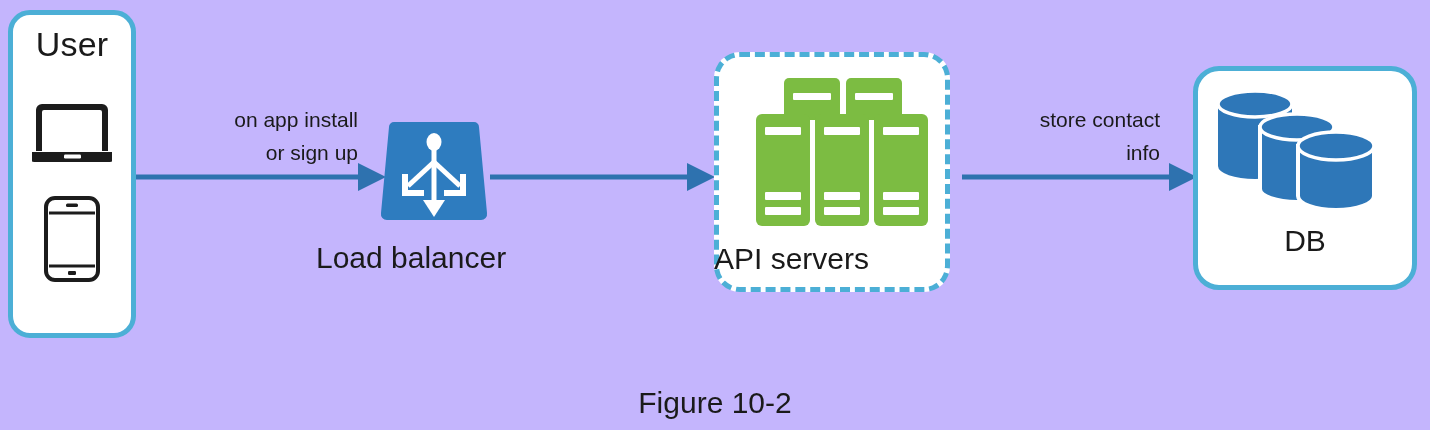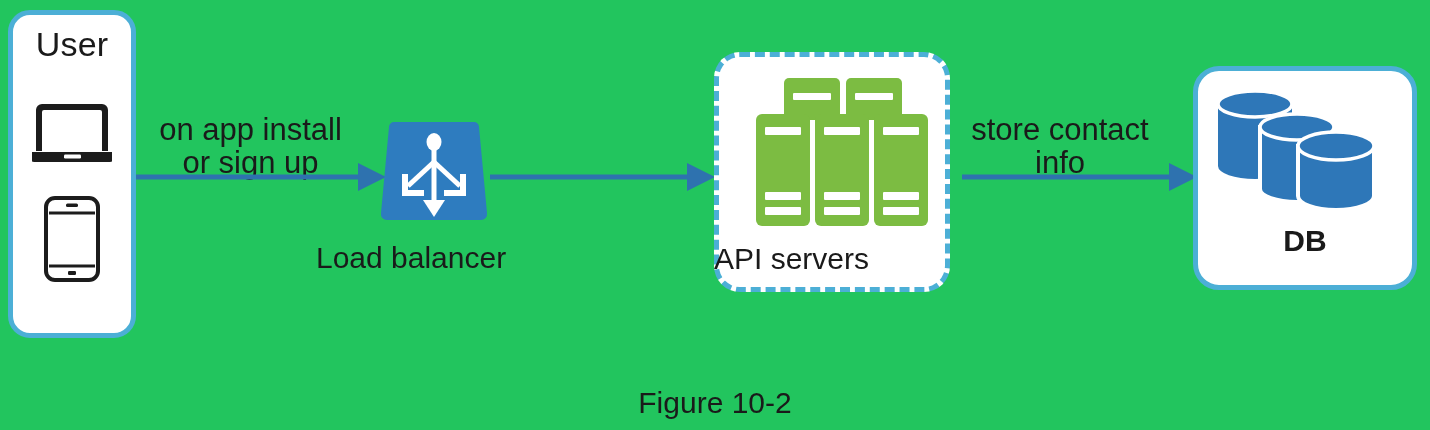--- a/index.html
+++ b/index.html
@@ -8,21 +8,21 @@
     background: #ffffff;
   }
   body {
     font-family: "Liberation Sans", sans-serif;
     color: #1a1a1a;
   }
   #stage {
     position: relative;
     width: 1430px;
     height: 430px;
-    background: #22c55e;
+    background: #c4b5fd;
     overflow: hidden;
   }
 
   
   .abs { position: absolute; }
 
   
   #user-box {
     left: 8px;
     top: 10px;
@@ -54,26 +54,25 @@
   
   #phone-icon {
     left: 44px;
     top: 196px;
     width: 56px;
     height: 86px;
   }
 
   
   .edge-label {
-    font-size: 31px;
+    font-size: 21px;
     line-height: 33px;
     color: #1a1a1a;
-    text-align: center;
+    text-align: right;
     white-space: pre-line;
-    margin-top: 10px;
   }
   #edge-label-1 {
     left: 143px;
     top: 103px;
     width: 215px;
   }
   #edge-label-2 {
     left: 960px;
     top: 103px;
     width: 200px;
@@ -144,21 +143,20 @@
     height: 130px;
   }
   #db-label {
     left: 1193px;
     top: 222px;
     width: 224px;
     text-align: center;
     font-size: 30px;
     line-height: 38px;
     color: #1a1a1a;
-    font-weight: bold;
   }
 
   
   #figure-caption {
     left: 0;
     top: 384px;
     width: 1430px;
     text-align: center;
     font-size: 30px;
     line-height: 38px;

